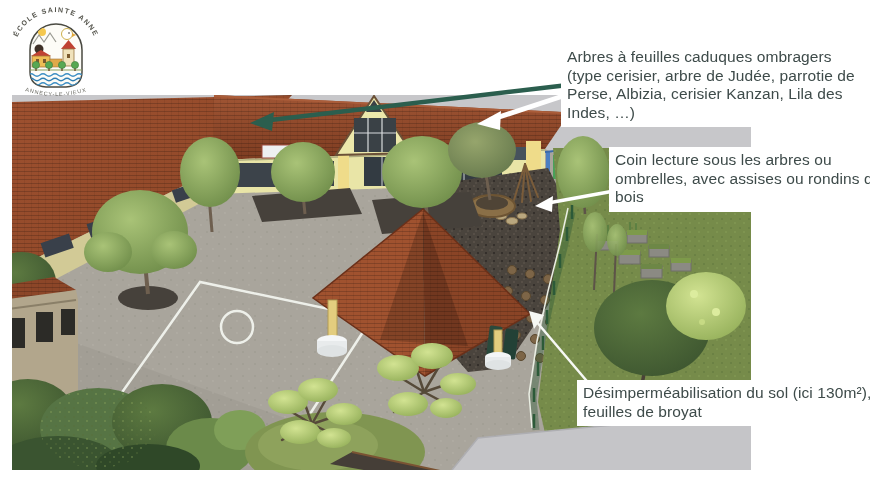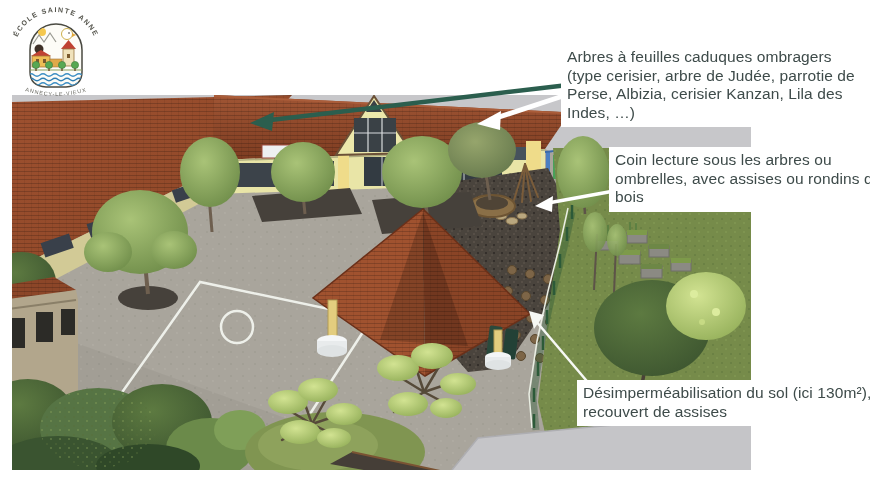--- a/index.html
+++ b/index.html
@@ -411,16 +411,16 @@
   </text>
 </svg>
 
 <div class="note note-trees">
   <span>Arbres à feuilles caduques ombragers (type cerisier, arbre de Judée, parrotie de Perse, Albizia, cerisier Kanzan, Lila des Indes, …)</span>
 </div>
 <div class="note note-reading">
   <span>Coin lecture sous les arbres ou ombrelles, avec assises ou rondins de bois</span>
 </div>
 <div class="note note-soil">
-  <span>Désimperméabilisation du sol (ici 130m²), recouvert de assises</span>
+  <span>Désimperméabilisation du sol (ici 130m²), feuilles de broyat</span>
 </div>
 
 </div>
 
 </body></html>

